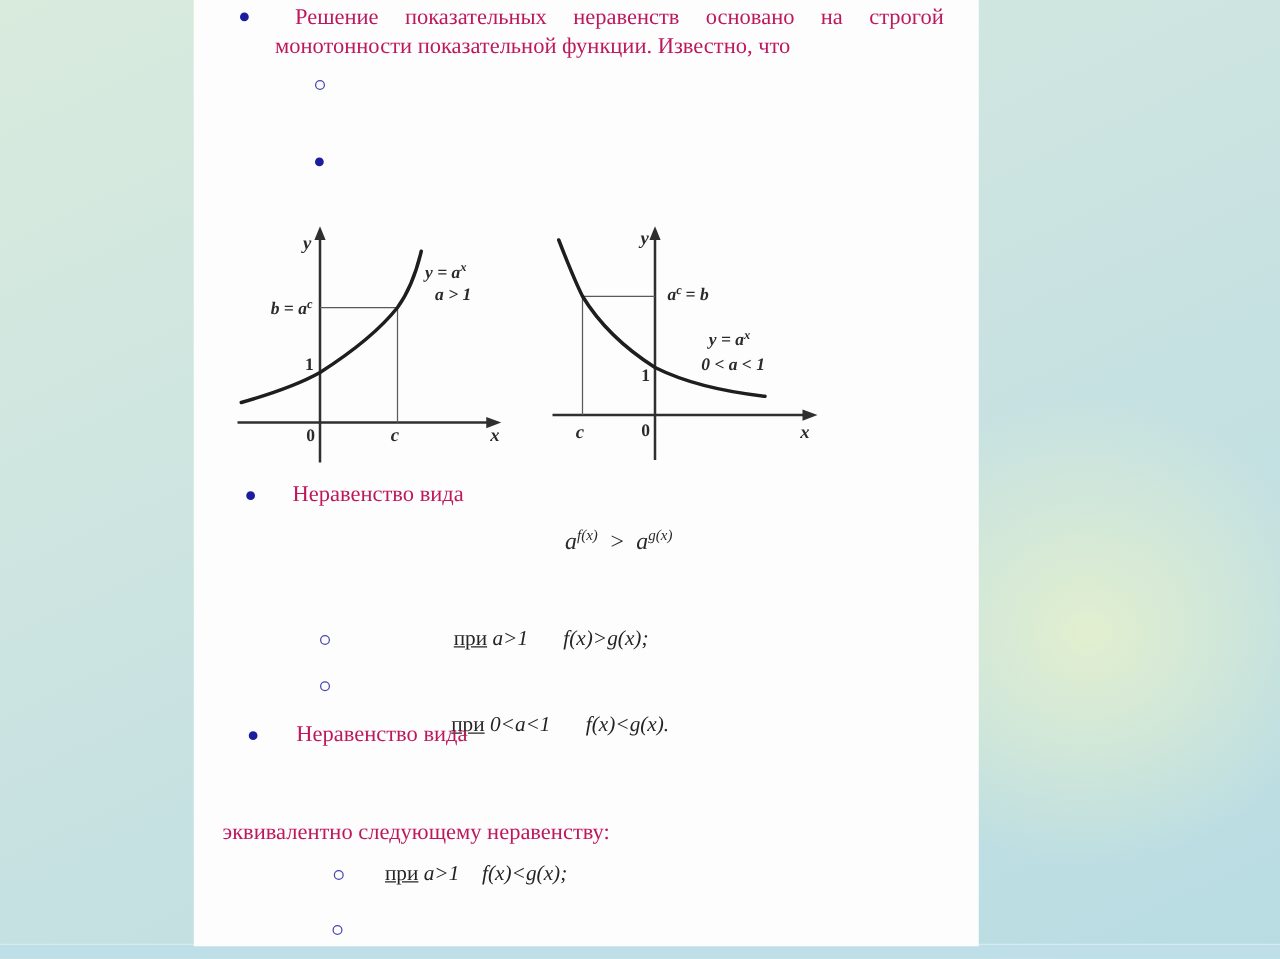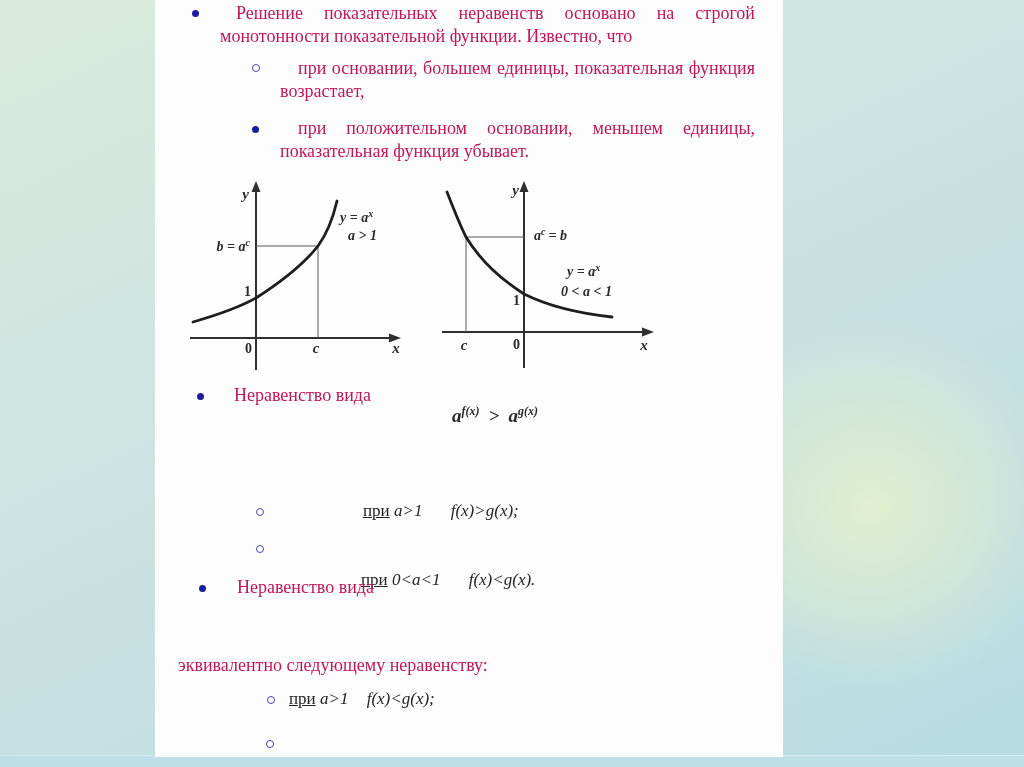--- a/index.html
+++ b/index.html
@@ -58,24 +58,22 @@
 <body>
 
 <div class="bottom-bar"></div>
 
 <div class="content">
 
   <span class="disc" style="left:37px;top:10px;"></span>
   <div class="txt just" style="left:65px;top:2px;width:535px;text-indent:16px;">Решение показательных неравенств основано на строгой монотонности показательной функции. Известно, что</div>
 
   <span class="circ" style="left:97px;top:64px;"></span>
-  <div class="txt just" style="left:125px;top:57px;width:475px;text-indent:18px;">при основании, большем единицы, показательная функция возрастает,</div>
 
   <span class="disc" style="left:97px;top:126px;"></span>
-  <div class="txt just" style="left:125px;top:117px;width:475px;text-indent:18px;">при положительном основании, меньшем единицы, показательная функция убывает.</div>
 
   <svg class="graph" style="left:30px;top:180px;" width="230" height="195" viewBox="0 0 230 195">
     <path class="gax" d="M71,8 V190"></path>
     <path class="garrow" d="M71,1 L66.5,12 L75.5,12 Z"></path>
     <path class="gax" d="M5,158 H208"></path>
     <path class="garrow" d="M216,158 L204,153.5 L204,162.5 Z"></path>
     <path class="gthin" d="M71,66 H133 M133,66 V158"></path>
     <path class="gcurve" d="M8,142 C36,134 55,127 71,118 C96,102 118,85 133,66 C141,55 148,38 152,21"></path>
     <text class="glet" x="64" y="19" text-anchor="end">y</text>
     <text class="glet" x="211" y="173" text-anchor="middle">x</text>
@@ -100,21 +98,21 @@
     <text class="gnum" x="80" y="125" text-anchor="end">1</text>
     <text class="glab" x="94" y="60"><tspan>a</tspan><tspan class="sup" dy="-5">c</tspan><tspan dy="5" dx="3">= b</tspan></text>
     <text class="glet" x="24" y="170" text-anchor="middle">c</text>
     <text class="glab" x="127" y="96"><tspan>y = a</tspan><tspan class="sup" dy="-5">x</tspan><tspan dy="5"></tspan></text>
     <text class="glab" x="121" y="116">0 &lt; a &lt; 1</text>
   </svg>
 
   <span class="disc" style="left:42px;top:393px;"></span>
   <div class="txt" style="left:79px;top:384px;">Неравенство вида</div>
 
-  <div class="formula" style="left:240px;top:404px;font-weight:bold;">
+  <div class="formula" style="left:240px;top:421px;">
     <span>a</span><sup>f(x)</sup><span class="op">&gt;</span><span>a</span><sup>g(x)</sup>
   </div>
 
 
   <span class="circ" style="left:101px;top:508px;"></span>
   <div class="case" style="left:208px;top:501px;">
     <span class="pre">при</span>
     <i>a&gt;1</i>
     <i class="res">f(x)&gt;g(x);</i>
   </div>
@@ -126,21 +124,21 @@
     <i class="res">f(x)&lt;g(x).</i>
   </div>
 
   <span class="disc" style="left:44px;top:585px;"></span>
   <div class="txt" style="left:82px;top:576px;">Неравенство вида</div>
 
 
   <div class="txt" style="left:23px;top:654px;">эквивалентно следующему неравенству:</div>
 
   <span class="circ" style="left:112px;top:696px;"></span>
-  <div class="case case-b" style="left:134px;top:689px;">
+  <div class="case case-b" style="left:153px;top:689px;">
     <span class="pre">при</span>
     <i>a&gt;1</i>
     <i class="res">f(x)&lt;g(x);</i>
   </div>
 
   <span class="circ" style="left:111px;top:740px;"></span>
 
 </div>
 
 </body></html>

